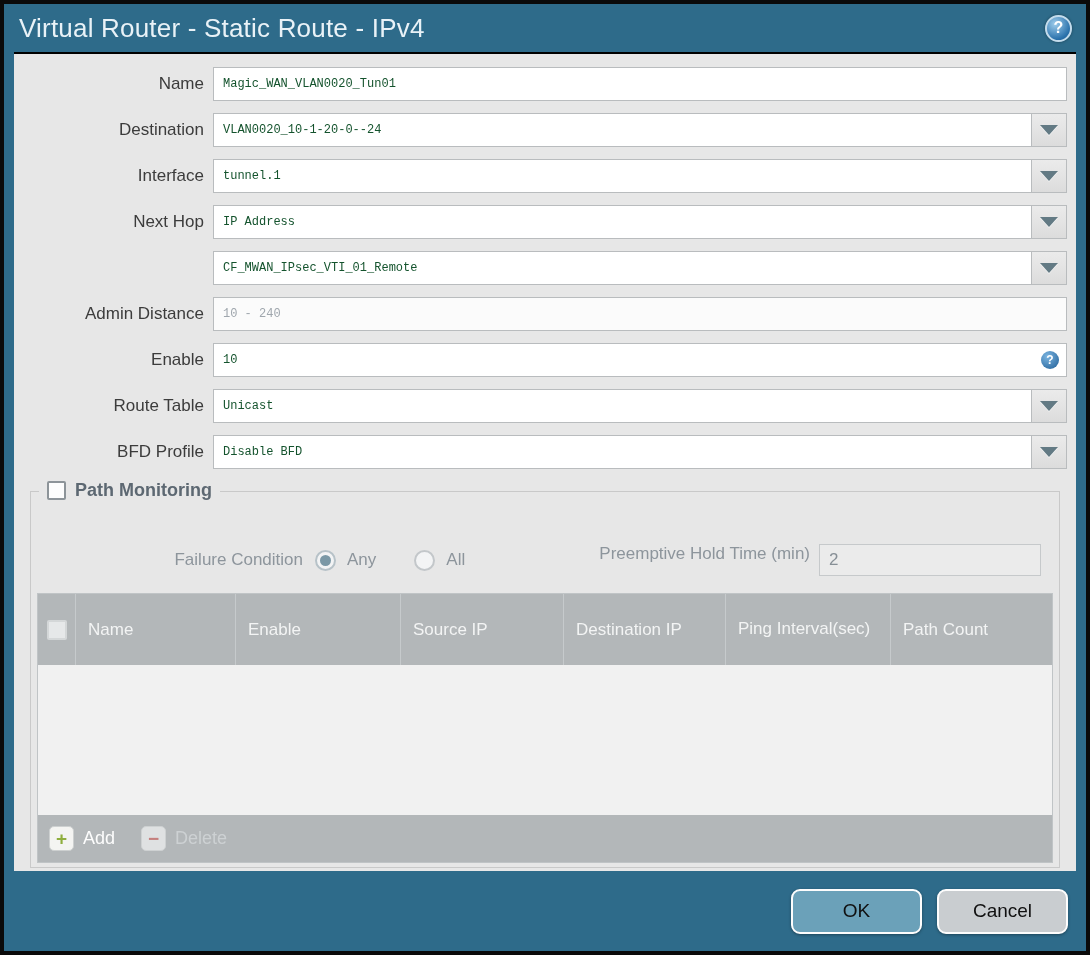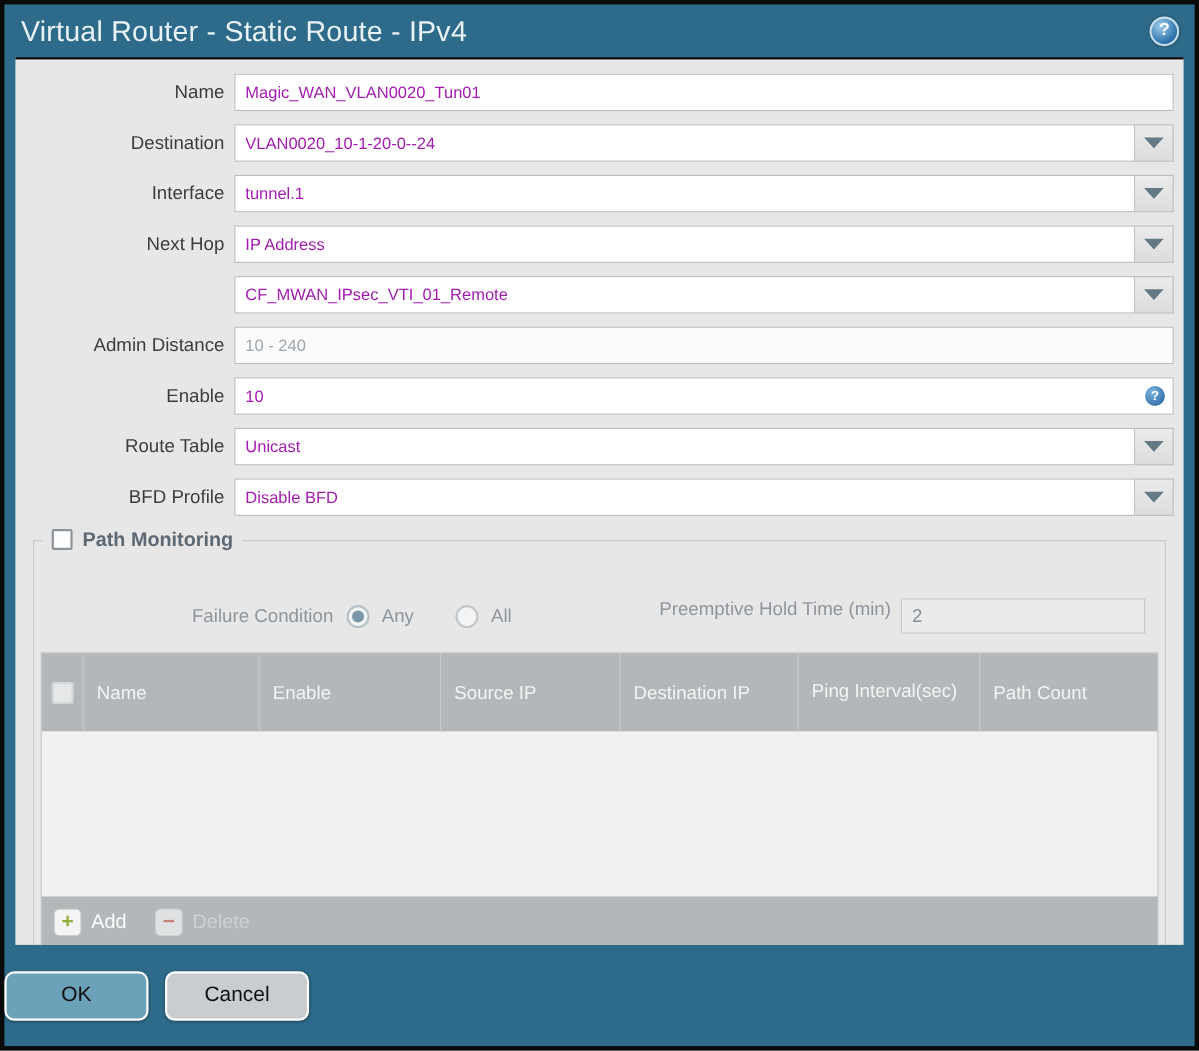--- a/index.html
+++ b/index.html
@@ -40,21 +40,21 @@
 
   .row { display:flex; align-items:center; margin:0 9px 12px 0; }
   .row-label {
     flex:none; width:199px; text-align:right; padding-right:9px;
     font-size:17px; color:#3c3c3c; white-space:nowrap;
   }
   .field { flex:1; display:flex; height:34px; position:relative; }
   .field input {
     flex:1; min-width:0; height:100%;
     border:1px solid #b9bcbe; background:#fff;
-    font-family:Liberation Sans, sans-serif; font-size:15px; color:#a21caf; padding:0 9px;
+    font-family:Liberation Mono, monospace; font-size:12px; color:#14532d; padding:0 9px;
     outline:none;
   }
   .field input::placeholder { color:#9fa6ad; opacity:1; }
   .field input.ph-style { background:#fbfbfb; }
   .dd-btn {
     flex:none; width:35px; height:100%;
     background:linear-gradient(#ebebeb,#dcdcdc);
     border:1px solid #b9bcbe; border-left:none;
     display:flex; align-items:center; justify-content:center; cursor:pointer;
   }
@@ -146,22 +146,22 @@
     font-size:19px; font-weight:bold; line-height:1;
   }
   .tool-btn.add .tool-icon { color:var(--add-green,#8fae3e); }
   .tool-btn.add .tool-label { color:#fdfdfd; font-size:18px; }
   .tool-btn.delete { cursor:default; }
   .tool-btn.delete .tool-icon { background:#dfe1e2; border-color:#ced1d2; color:var(--delete-red,#c57f7d); }
   .tool-btn.delete .tool-label { color:#cdd1d3; font-size:18px; }
 
   
   .footerbar {
-    flex:none; height:92px; display:flex; align-items:center;
-    gap:15px; padding-right:18px;
+    flex:none; height:80px; display:flex; align-items:center;
+    justify-content:flex-end; gap:15px; padding-right:18px;
   }
   .btn {
     min-width:131px; height:45px; border-radius:9px;
     border:2px solid #fdfdfd; font-family:inherit; font-size:19px; color:#101010;
     cursor:pointer; box-shadow:0 1px 3px rgba(0,0,0,.35);
   }
   .btn-ok { background:var(--ok-bg,#6ba1b9); }
   .btn-cancel { background:var(--cancel-bg,#c9cdd0); }
 </style>
 </head>

